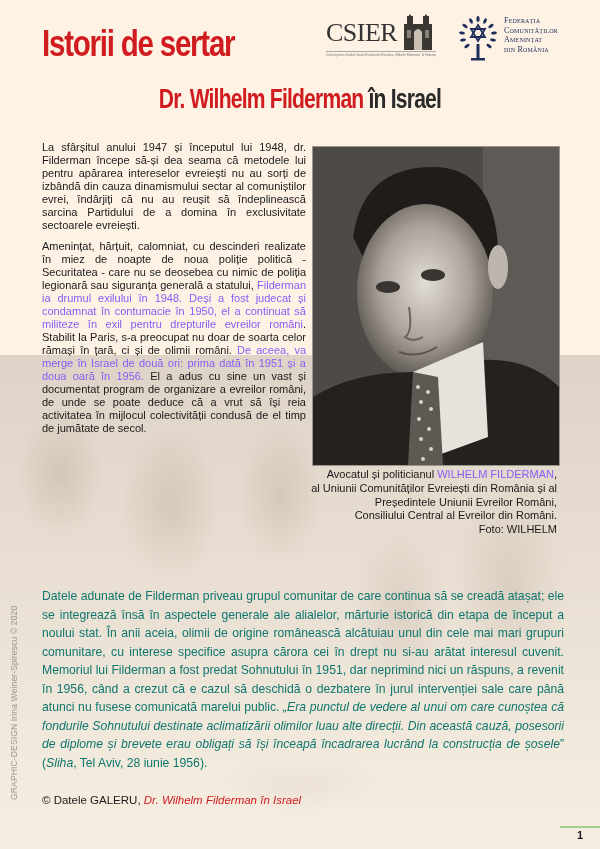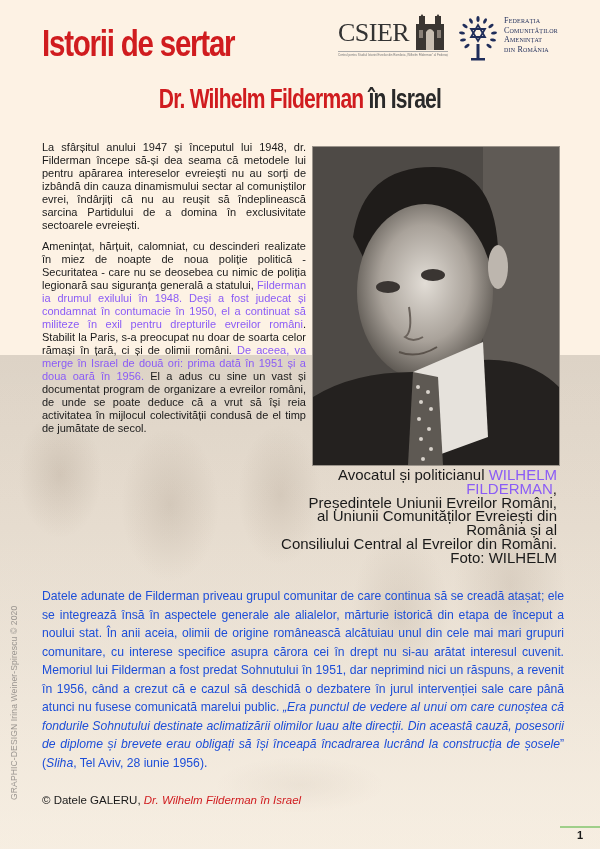--- a/index.html
+++ b/index.html
@@ -36,46 +36,46 @@
   .article-title {
     position: absolute; left: 0; width: 600px; top: 82px; text-align: center;
     font-weight: bold; font-size: 27px; letter-spacing: -1px; white-space: nowrap;
     line-height: 34px;
   }
   .article-title .inner { display: inline-block; transform: scaleX(0.78); }
   .article-title .red { color: #d01c1f; }
   .article-title .dark { color: #2a2a2a; }
 
   
-  .logo-csier { position: absolute; left: 338px; top: 14px; width: 112px; height: 50px; text-decoration: underline; }
+  .logo-csier { position: absolute; left: 326px; top: 14px; width: 112px; height: 50px; text-decoration: underline; }
   .csier-text { position: absolute; left: 0; top: 4px; font-family: "Liberation Serif", serif; font-size: 26px; color: #333; letter-spacing: -0.5px; }
   .csier-building { position: absolute; left: 76px; top: 0; width: 32px; height: 36px; }
   .csier-sub { position: absolute; left: 0; top: 37px; width: 110px; font-size: 3px; line-height: 4px; color: #777; border-top: 1px solid #aaa; padding-top: 1px; white-space: nowrap; overflow: hidden; }
   .logo-fcer { position: absolute; left: 458px; top: 16px; width: 140px; height: 48px; }
   .fcer-emblem { position: absolute; left: 0; top: 0; width: 40px; height: 46px; }
   .fcer-text { position: absolute; left: 46px; top: 0; font-family: "Liberation Serif", serif; font-size: 8px; line-height: 9.5px; color: #1f2d5a; font-variant: small-caps; letter-spacing: 0.2px; }
 
   
   .col { position: absolute; left: 42px; width: 264px; font-size: 11px; line-height: 13px; text-align: justify; color: #1a1a1a; }
   .col p { margin: 0 0 8px 0; }
   .red { color: #8b5cf6; }
-  .full { position: absolute; left: 42px; width: 522px; top: 587px; font-size: 12.2px; line-height: 18.5px; text-align: justify; color: #1d4ed8; }
+  .full { position: absolute; left: 42px; width: 522px; top: 587px; font-size: 12.2px; line-height: 18.5px; text-align: justify; color: #0f766e; }
   .full p { margin: 0; }
   em { font-style: italic; }
 
   
   .portrait {
     position: absolute; left: 312px; top: 146px; width: 246px; height: 318px;
     background: radial-gradient(ellipse 90px 120px at 110px 150px, #cfcac3 0%, #8c8680 45%, #3a3633 80%),
                 linear-gradient(90deg, #2c2926 0%, #4a4642 50%, #5a5550 100%);
     border: 1px solid #9b948b; overflow: hidden;
   }
   .portrait svg { position: absolute; left: 0; top: 0; width: 100%; height: 100%; }
 
-  .caption { position: absolute; right: 43px; top: 468px; width: 300px; text-align: right; font-size: 15px; line-height: 13.8px; color: #1a1a1a; }
+  .caption { position: absolute; right: 43px; top: 468px; width: 300px; text-align: right; font-size: 11px; line-height: 13.8px; color: #1a1a1a; }
 
   .credit { position: absolute; left: 42px; top: 794px; font-size: 11.5px; color: #1a1a1a; }
   .credit .title { color: #d01c1f; font-style: italic; }
 
   .vertical-credit {
     position: absolute; left: 9px; top: 800px; transform-origin: left top; transform: rotate(-90deg);
     font-size: 8.6px; color: #9a9590; white-space: nowrap; letter-spacing: 0.1px;
   }
   .page-line { position: absolute; left: 560px; top: 826px; width: 40px; height: 2px; background: #9fcf8a; }
   .page-number { position: absolute; left: 577px; top: 829px; font-size: 11px; color: #1a1a1a; font-weight: bold; }
@@ -175,22 +175,22 @@
         <circle cx="116" cy="282" r="2"></circle>
       <circle cx="108" cy="292" r="2"></circle>
         <circle cx="118" cy="302" r="2"></circle>
         <circle cx="110" cy="312" r="2"></circle>
     </g>
   </svg>
 </div>
 
 <div class="caption">
   <div><span>Avocatul și politicianul </span><span class="red">WILHELM FILDERMAN</span><span>,</span></div>
+  <div>al Uniunii Comunităților Evreiești din România și al</div>
   <div>Președintele Uniunii Evreilor Români,</div>
-  <div>al Uniunii Comunităților Evreiești din România și al</div>
   <div>Consiliului Central al Evreilor din Români.</div>
   <div>Foto: WILHELM</div>
 </div>
 
 <div class="full">
   <p><span>Datele adunate de Filderman priveau grupul comunitar de care continua să se creadă atașat; ele se integrează însă în aspectele generale ale alialelor, mărturie istorică din etapa de început a noului stat. În anii aceia, olimii de origine românească alcătuiau unul din cele mai mari grupuri comunitare, cu interese specifice asupra cărora cei în drept nu si-au arătat interesul cuvenit. Memoriul lui Filderman a fost predat Sohnutului în 1951, dar neprimind nici un răspuns, a revenit în 1956, când a crezut că e cazul să deschidă o dezbatere în jurul intervenției sale care până atunci nu fusese comunicată marelui public. </span><em>„Era punctul de vedere al unui om care cunoștea că fondurile Sohnutului destinate aclimatizării olimilor luau alte direcții. Din această cauză, posesorii de diplome și brevete erau obligați să își înceapă încadrarea lucrând la construcția de șosele</em><span>” (</span><em>Sliha</em><span>, Tel Aviv, 28 iunie 1956).</span></p>
 </div>
 
 <div class="credit"><span>© Datele GALERU, </span><span class="title">Dr. Wilhelm Filderman în Israel</span></div>
 

